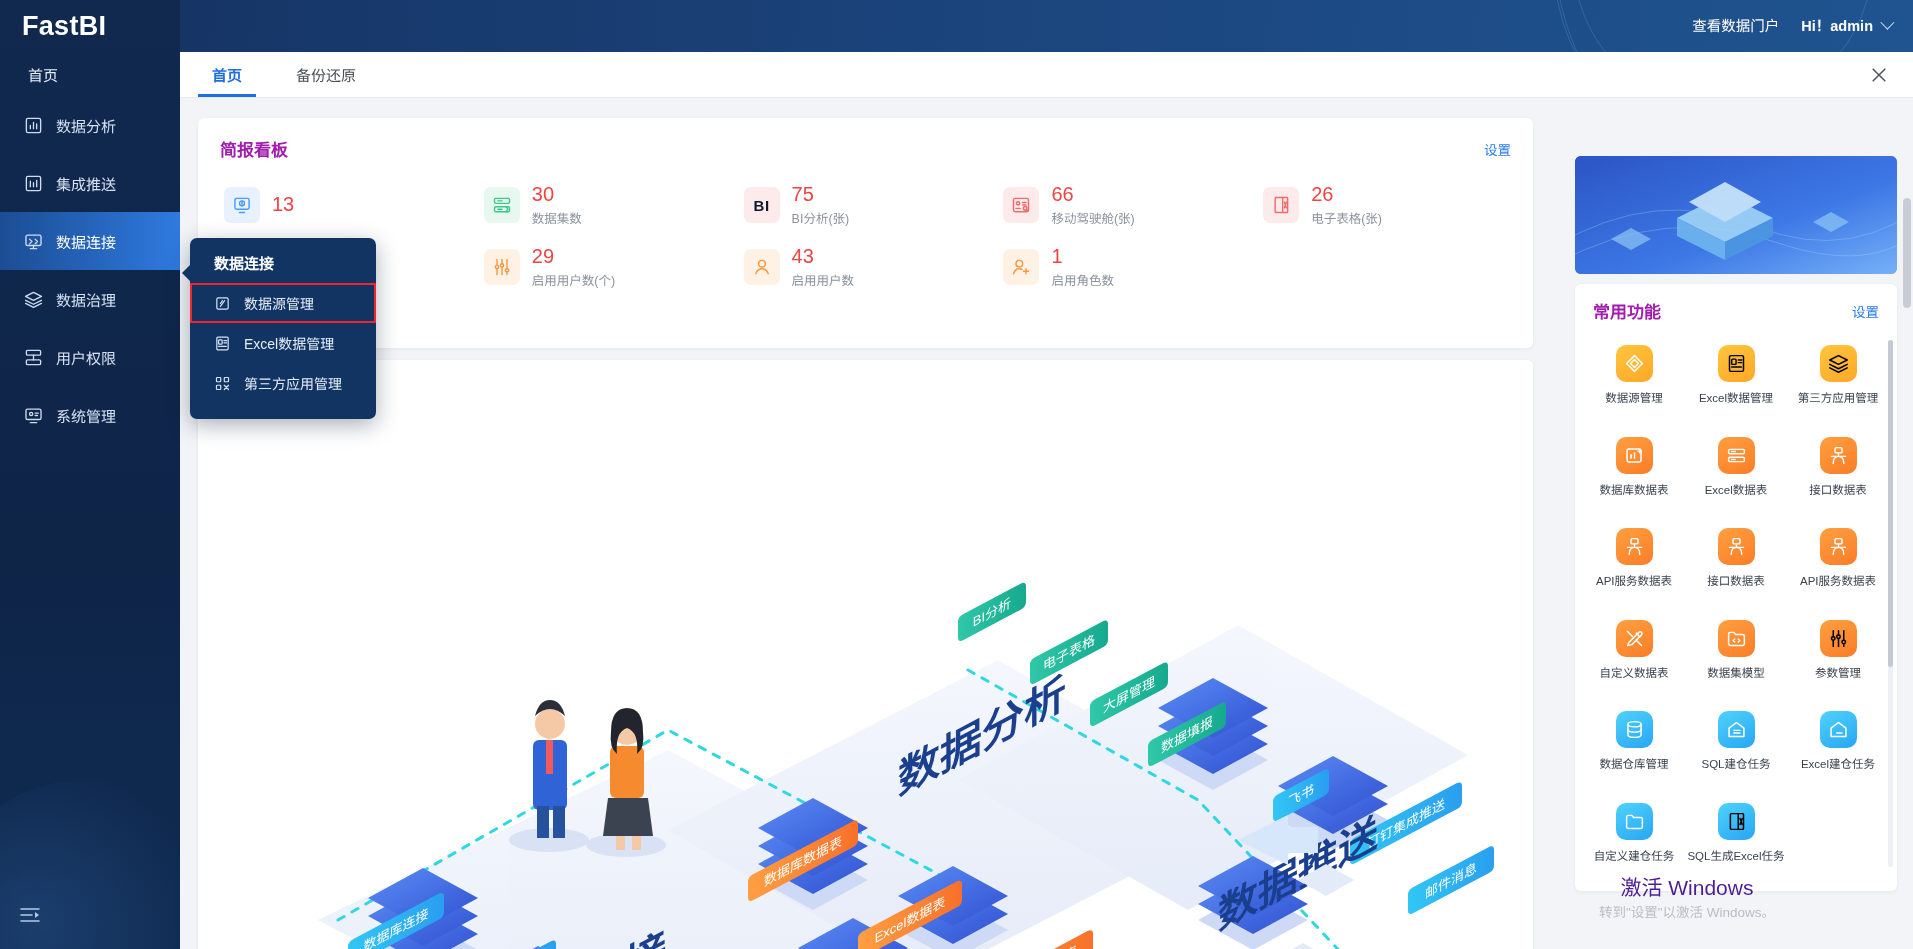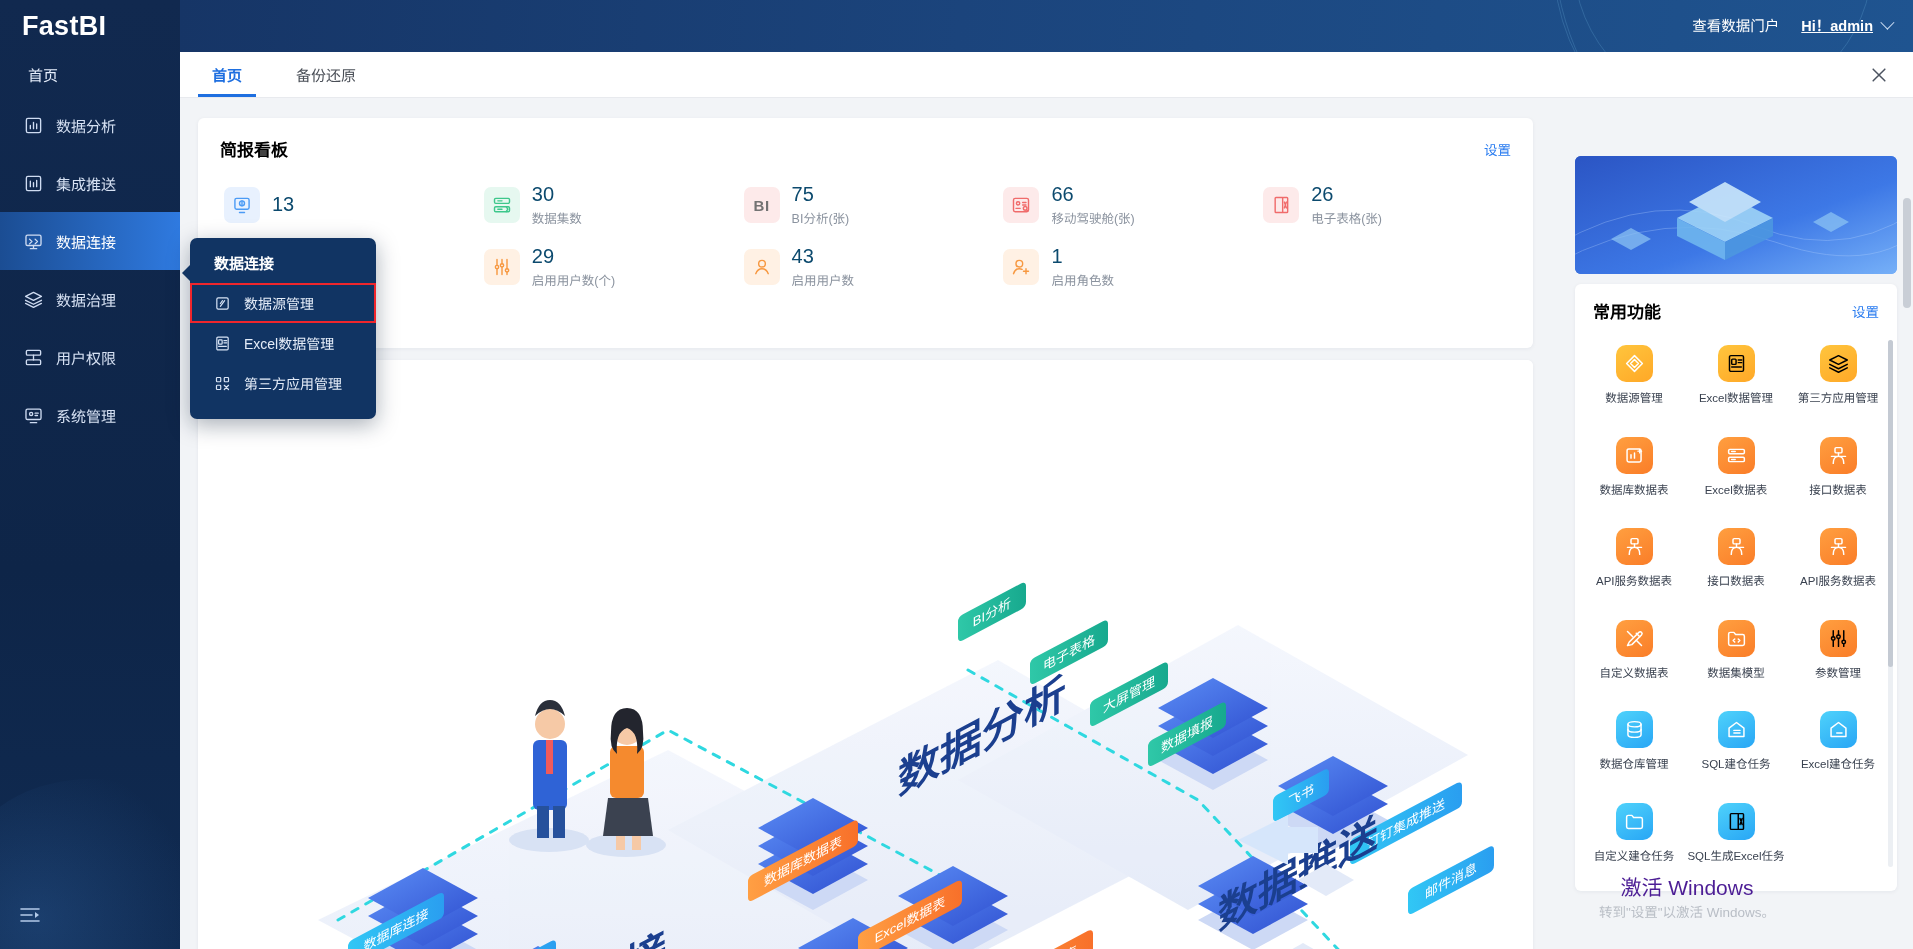--- a/index.html
+++ b/index.html
@@ -63,21 +63,21 @@
   }
   #topbar .arc.a1 { width:420px; height:420px; right:-60px; top:-250px; }
   #topbar .arc.a2 { width:300px; height:300px; right:40px; top:-190px; }
   #topbar .arc.a3 { width:560px; height:560px; right:-200px; top:-340px; }
   .top-right {
     position: absolute; right: 22px; top: 0; height: 48px;
     display: flex; align-items: center; gap: 22px;
     color: #ffffff; font-size: 14.5px;
   }
   .top-right .lnk { cursor: pointer; }
-  .top-right .user { font-weight: bold; display:flex; align-items:center; gap:8px; cursor:pointer;text-decoration:underline;}
+  .top-right .user { font-weight: bold; display:flex; align-items:center; gap:8px; cursor:pointer;}
   .caret { display:inline-block; width:10px; height:10px; border-right:1.6px solid #cfe0f5;
            border-bottom:1.6px solid #cfe0f5; transform: rotate(45deg) translateY(-2px); }
   
   #tabbar {
     position: absolute; left: 180px; top: 52px; right: 0; height: 46px;
     background: #ffffff; border-bottom: 1px solid #e8eaee;
     display: flex; align-items: stretch;
   }
   .tab {
     padding: 0 22px; display: flex; align-items: center;
@@ -101,43 +101,43 @@
     background: #fff; border-radius: 6px; box-shadow: 0 1px 4px rgba(25,40,70,.06);
   }
   #briefing {
     position: absolute; left: 18px; top: 20px;
     width: 1335px; height: 230px;
   }
   .card-head {
     display: flex; align-items: center; justify-content: space-between;
     padding: 18px 22px 2px 22px;
   }
-  .card-title { font-size: 17px; font-weight: bold; color: #000000; }
+  .card-title { font-size: 17px; font-weight: bold; color: #a21caf; }
   .card-link { font-size: 13.5px; color: #2a7cf0; cursor: pointer; }
   .stats {
     display: grid; grid-template-columns: repeat(5, 1fr);
     row-gap: 18px; padding: 20px 18px 10px 18px;
   }
   .stat { display: flex; align-items: center; gap: 12px; padding-left: 8px;}
   .stat .sico {
     width: 36px; height: 36px; border-radius: 7px;
     display: flex; align-items: center; justify-content: center;
     flex: 0 0 36px;
   }
   .stat .sico svg { width: 20px; height: 20px; }
   .stat .sv { display: flex; flex-direction: column; }
-  .stat .num { font-size: 20px; color: #0c4a6e; line-height: 1.15; }
+  .stat .num { font-size: 20px; color: #ef4444; line-height: 1.15; }
   .stat .lbl { font-size: 12.5px; color: #8b939f; margin-top: 2px;}
   .sico.blue  { background: #e8f1fe; color: #4b9bf5; }
   .sico.green { background: #e6f8f0; color: #3dc78b; }
   .sico.red   { background: #fdeaea; color: #f06b6b; }
   .sico.pink  { background: #fdeaea; color: #f06b6b; }
   .sico.orange{ background: #fff1e4; color: #f79840; }
   .sico.rose  { background: #fdecec; color: #f28282; }
-  .sico.bi    { background: #fdeaea; color: #737373; font-weight: bold; font-size: 15px;}
+  .sico.bi    { background: #fdeaea; color: #0f172a; font-weight: bold; font-size: 15px;}
   
   #illus {
     position: absolute; left: 18px; top: 262px;
     width: 1335px; height: 700px;
     overflow: hidden;
   }
   #illus svg { display:block; }
   
   #rightcol {
     position: absolute; right: 16px; top: 20px; width: 322px; bottom: 0; margin-top: 38px;

